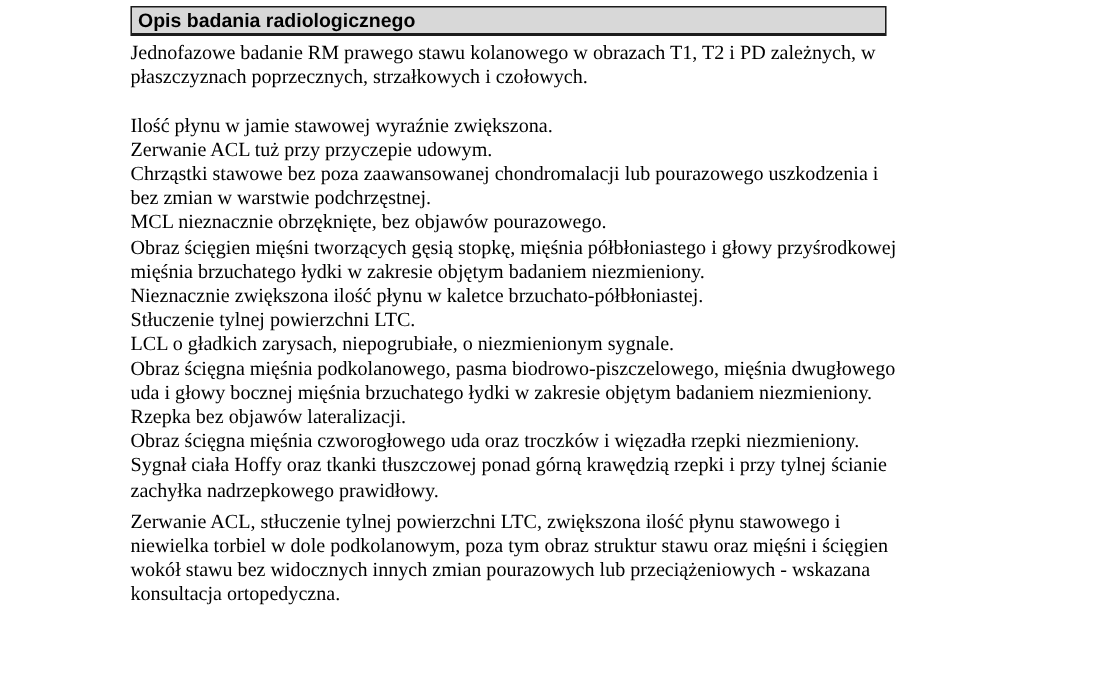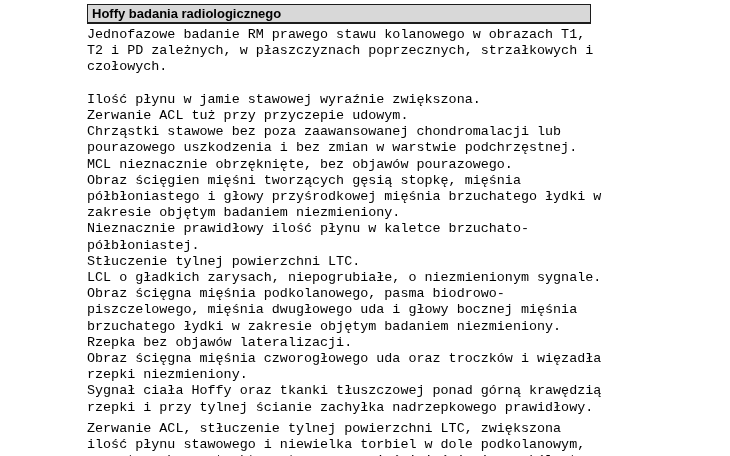--- a/index.html
+++ b/index.html
@@ -34,45 +34,45 @@
     padding: 1px 4px 1px 4px;
     color: var(--text_color, #000000);
   }
   .section-body {
     width: 517px;
     padding-top: 3px;
     padding-bottom: 2px;
   }
   .section-body p {
     margin: 0;
-    font-family: Liberation Mono, monospace;
+    font-family: Liberation Serif, serif;
     font-size: 13.4px;
     line-height: 16.2px;
     color: var(--text_color, #000000);
   }
   .blank-line {
     height: 16.2px;
   }
 </style>
 </head>
 <body>
 
 <div class="doc">
 
-  <div class="section-heading">Hoffy badania radiologicznego</div>
+  <div class="section-heading">Opis badania radiologicznego</div>
 
   <div class="section-body">
     <p>Jednofazowe badanie RM prawego stawu kolanowego w obrazach T1, T2 i PD zależnych, w płaszczyznach poprzecznych, strzałkowych i czołowych.</p>
     <div class="blank-line"></div>
     <p>Ilość płynu w jamie stawowej wyraźnie zwiększona.</p>
     <p>Zerwanie ACL tuż przy przyczepie udowym.</p>
     <p>Chrząstki stawowe bez poza zaawansowanej chondromalacji lub pourazowego uszkodzenia i bez zmian w warstwie podchrzęstnej.</p>
     <p>MCL nieznacznie obrzęknięte, bez objawów pourazowego.</p>
     <p>Obraz ścięgien mięśni tworzących gęsią stopkę, mięśnia półbłoniastego i głowy przyśrodkowej mięśnia brzuchatego łydki w zakresie objętym badaniem niezmieniony.</p>
-    <p>Nieznacznie prawidłowy ilość płynu w kaletce brzuchato-półbłoniastej.</p>
+    <p>Nieznacznie zwiększona ilość płynu w kaletce brzuchato-półbłoniastej.</p>
     <p>Stłuczenie tylnej powierzchni LTC.</p>
     <p>LCL o gładkich zarysach, niepogrubiałe, o niezmienionym sygnale.</p>
     <p>Obraz ścięgna mięśnia podkolanowego, pasma biodrowo-piszczelowego, mięśnia dwugłowego uda i głowy bocznej mięśnia brzuchatego łydki w zakresie objętym badaniem niezmieniony.</p>
     <p>Rzepka bez objawów lateralizacji.</p>
     <p>Obraz ścięgna mięśnia czworogłowego uda oraz troczków i więzadła rzepki niezmieniony.</p>
     <p>Sygnał ciała Hoffy oraz tkanki tłuszczowej ponad górną krawędzią rzepki i przy tylnej ścianie zachyłka nadrzepkowego prawidłowy.</p>
   </div>
 
 
   <div class="section-body">

